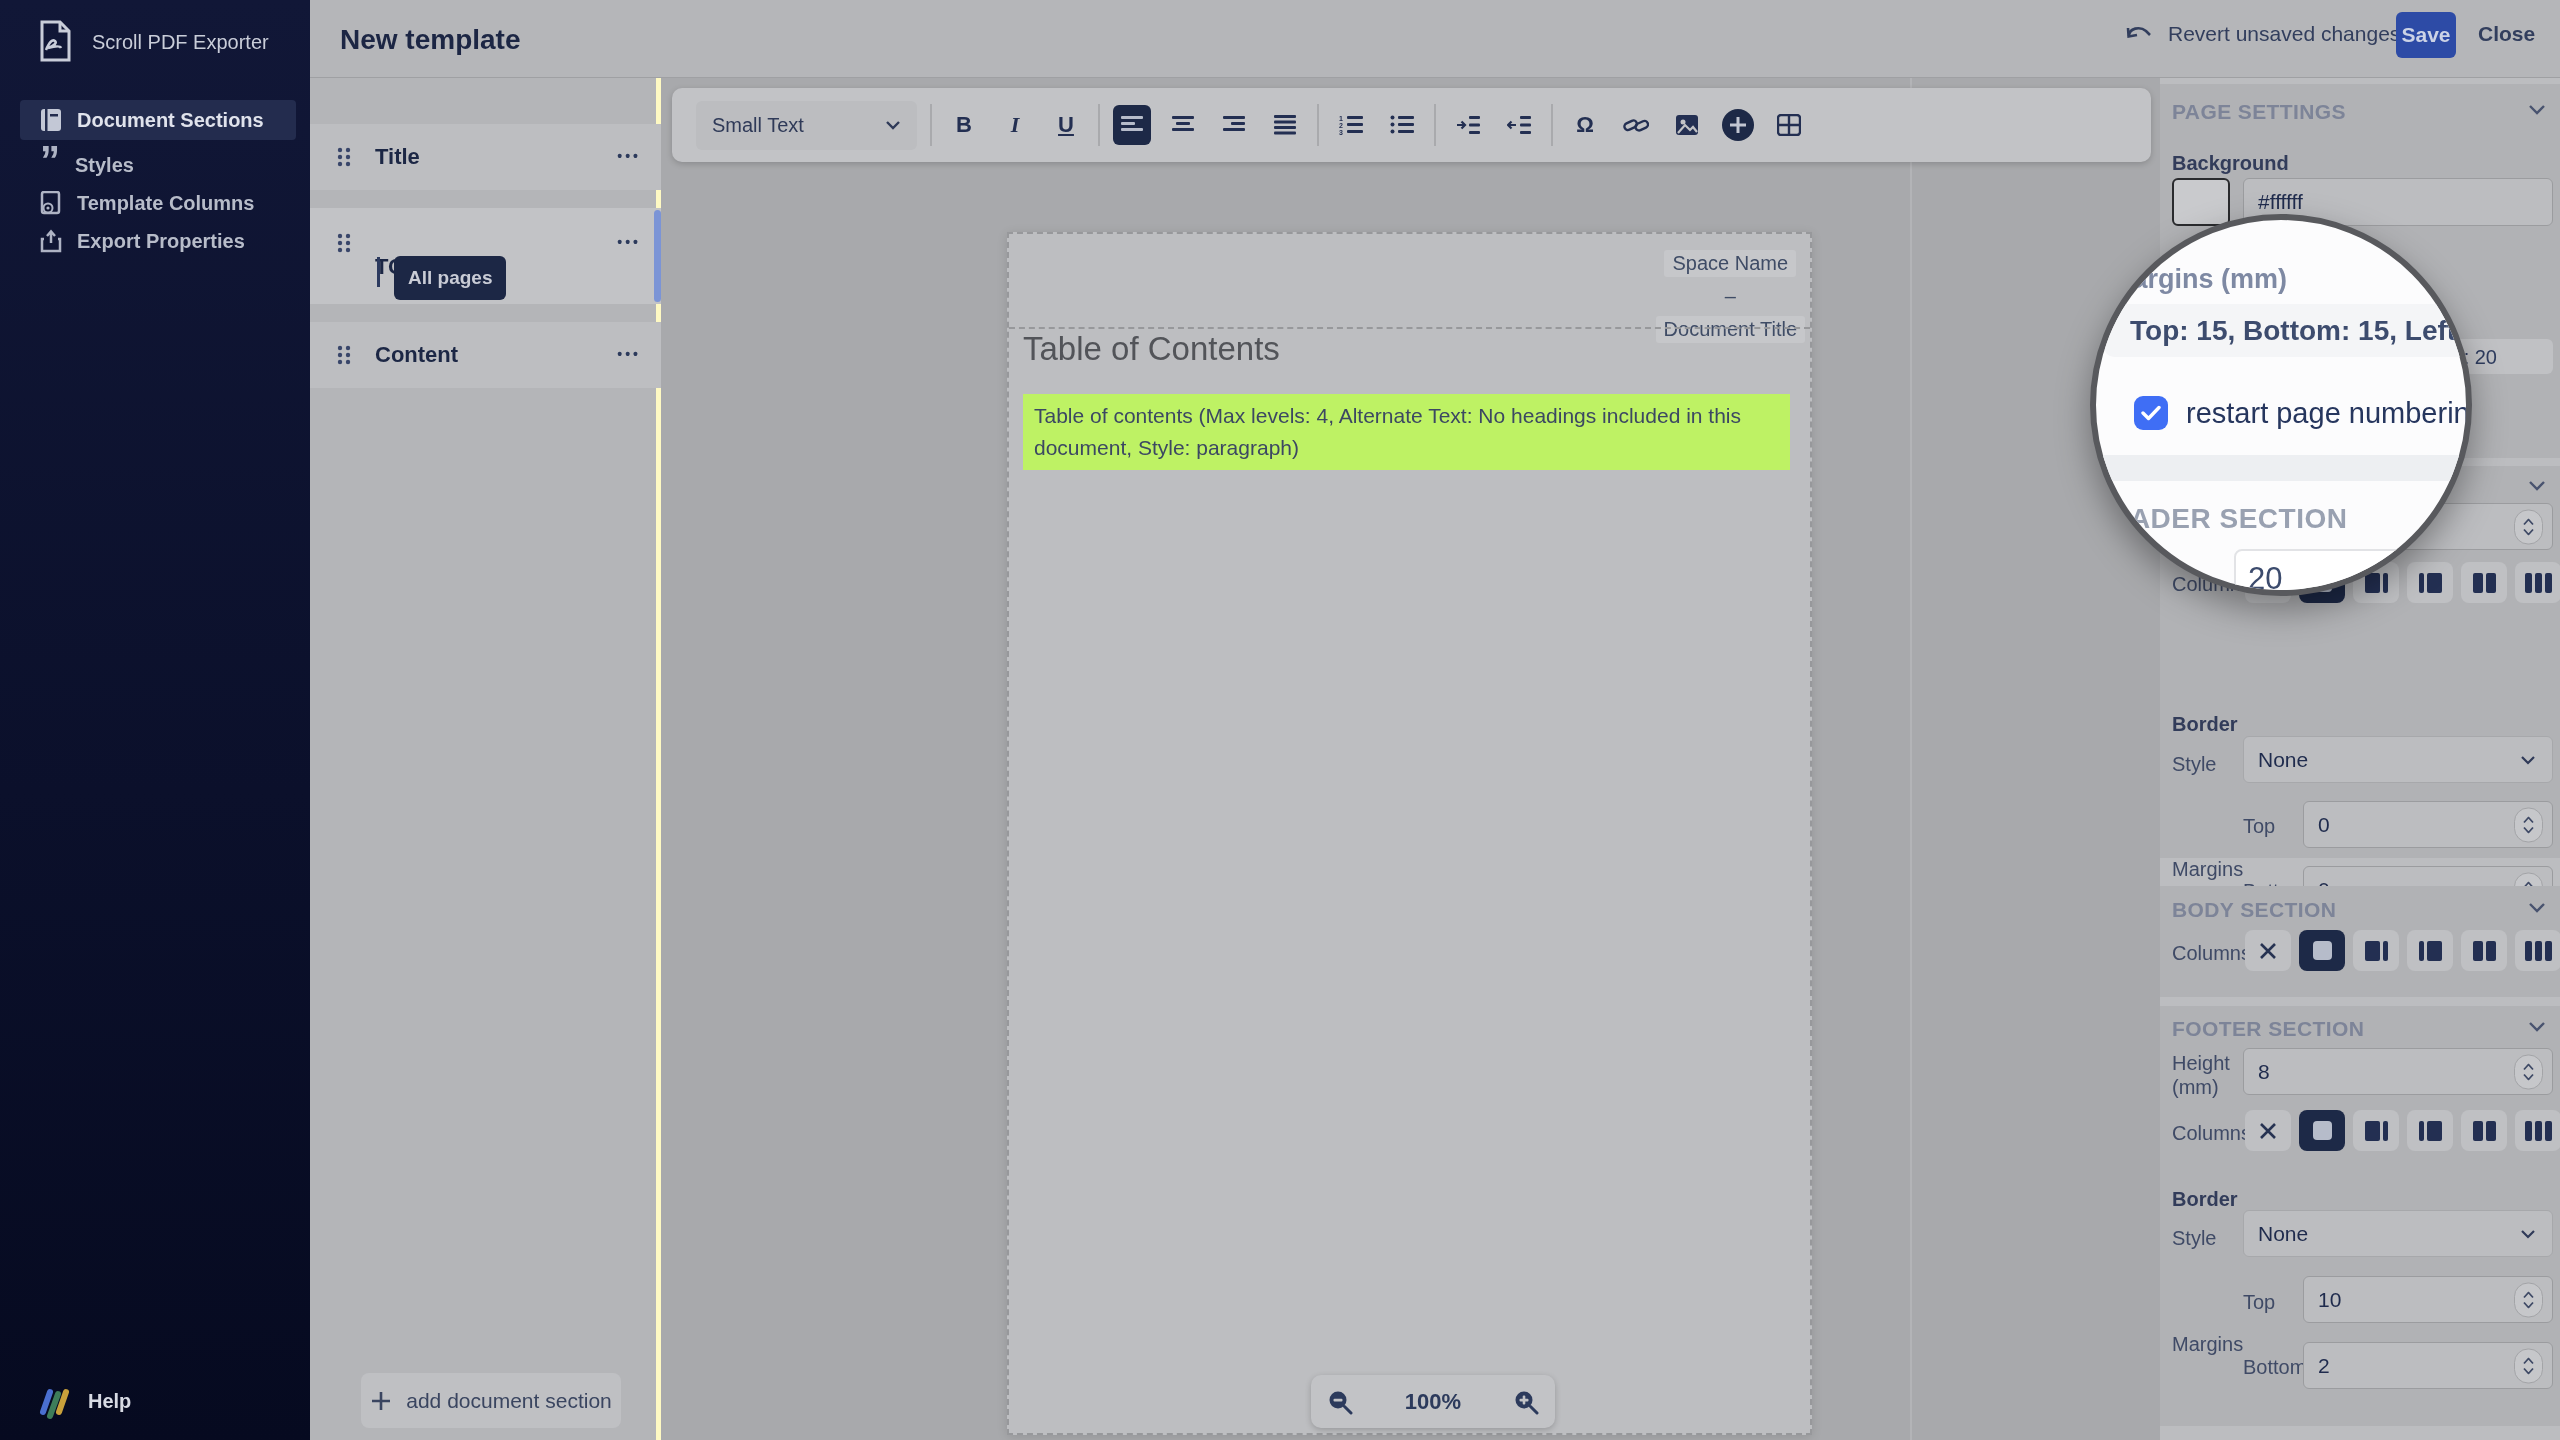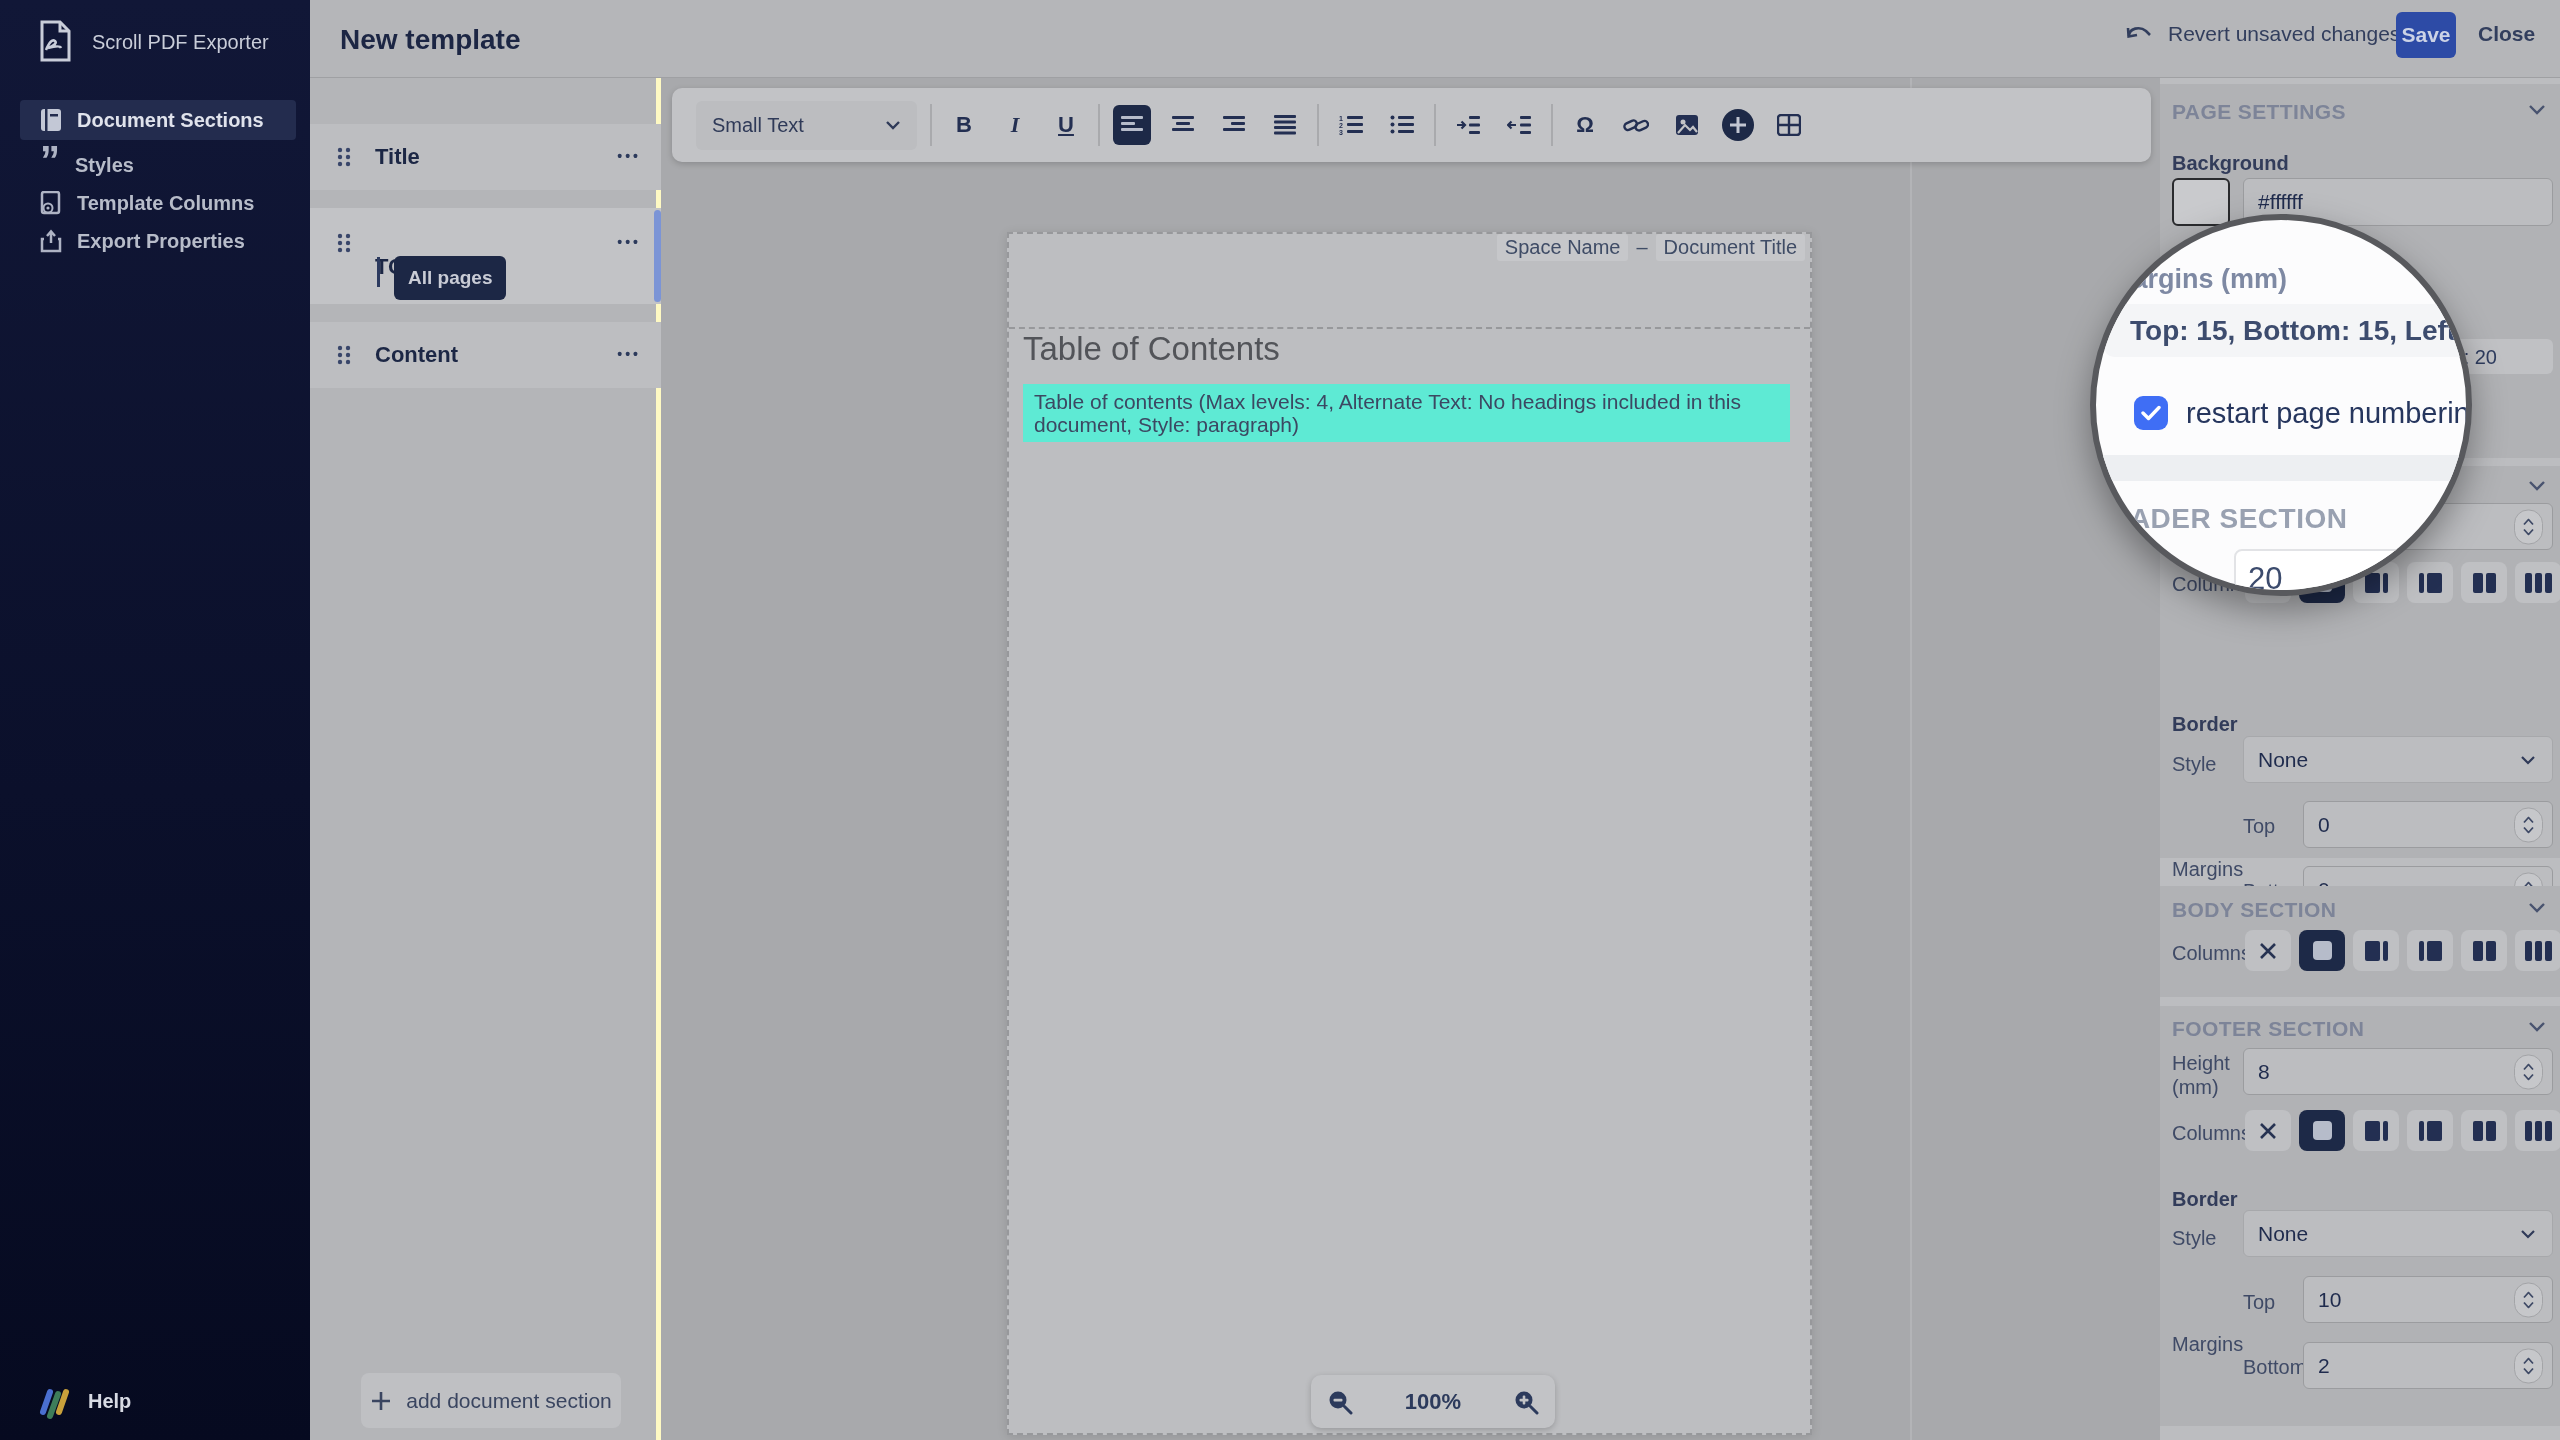--- a/index.html
+++ b/index.html
@@ -35,24 +35,24 @@
   #vline{left:1249px;top:0;width:2px;height:1362px;background:#b8b9bc;opacity:.7;}
   #toolbar{left:11px;top:10px;width:1479px;height:74px;background:#c2c3c6;border-radius:10px;box-shadow:0 2px 6px rgba(0,0,0,.18);display:flex;align-items:center;padding-left:24px;box-sizing:border-box;gap:13px;}
   #style-select{width:221px;height:49px;background:#bcbdc0;border-radius:6px;display:flex;align-items:center;justify-content:space-between;padding:0 16px;box-sizing:border-box;color:#2f3a58;font-size:20px;}
   .tb-div{width:2px;height:42px;background:#a9aaad;}
   .tb-btn{width:38px;height:40px;display:flex;align-items:center;justify-content:center;color:#232f52;font-size:22px;font-weight:700;border-radius:6px;}
   .tb-btn.sel{background:#1d2947;}
   .tb-btn.sel svg rect{fill:#b6bcca;}
   
   #page{left:346px;top:154px;width:805px;height:1203px;background:#bdbec1;border:2px dashed #97989b;box-sizing:border-box;box-shadow:0 2px 10px rgba(0,0,0,.12);}
   #page-header-div{position:absolute;left:0;top:93px;width:100%;border-top:2px dashed #97989b;}
-  .hdr-tokens{position:absolute;right:5px;top:0;display:flex;align-items:center;gap:8px;font-size:20px;color:#3f4c66;}
+  .hdr-tokens{position:absolute;right:5px;top:16px;display:flex;align-items:center;gap:8px;font-size:20px;color:#3f4c66;flex-direction:column;}
   .token{background:#c6c7ca;border-radius:3px;padding:2px 8px;}
   #doc-heading{position:absolute;left:14px;top:96px;font-size:33px;font-weight:500;color:#525459;}
-  #toc-placeholder{position:absolute;left:14px;top:150px;width:745px;background:#5eead4;color:#3c4862;font-size:21px;line-height:23px;padding:6px 11px;}
+  #toc-placeholder{position:absolute;left:14px;top:160px;width:745px;background:#bef264;color:#3c4862;font-size:21px;line-height:32px;padding:6px 11px;}
   #zoom-pill{left:650px;top:1297px;width:244px;height:53px;background:#c2c3c6;border-radius:10px;box-shadow:0 2px 6px rgba(0,0,0,.2);display:flex;align-items:center;justify-content:space-between;padding:0 16px;box-sizing:border-box;}
   #zoom-level{color:#2c3a5c;font-size:22px;font-weight:700;}
   
   #rightpanel{left:2160px;top:78px;width:400px;height:1362px;background:#bcbdc0;}
   .card{position:absolute;left:0;width:400px;background:#b1b2b5;}
   .card-h{position:absolute;left:12px;font-size:21px;font-weight:700;color:#7d8498;letter-spacing:.4px;}
   .chev{position:absolute;right:14px;}
   .rp-lbl{position:absolute;font-size:20px;color:#3f4a66;}
   .rp-lbl.b{font-weight:600;color:#323c5a;}
   .input,.select{position:absolute;background:#bcbdc0;border:1px solid #9b9c9f;border-radius:6px;box-sizing:border-box;}

